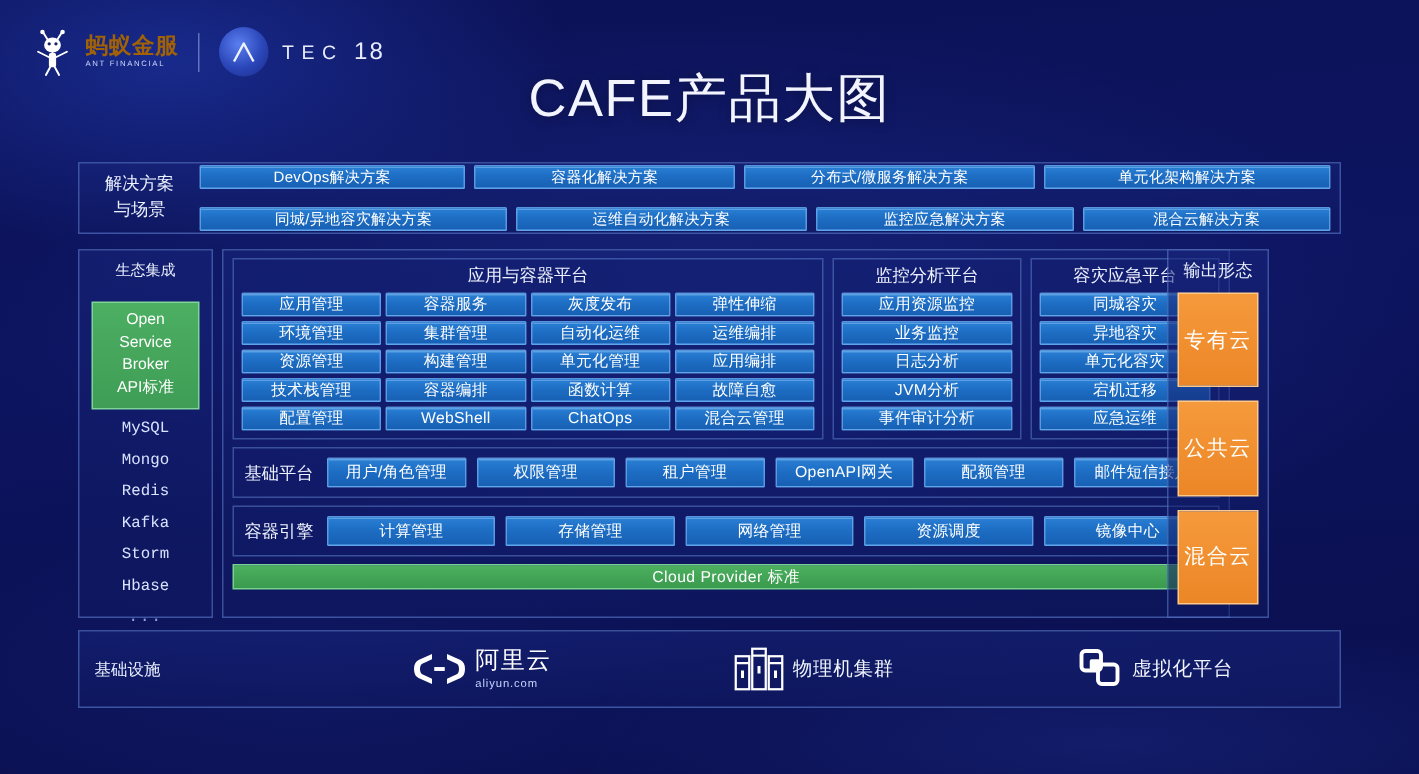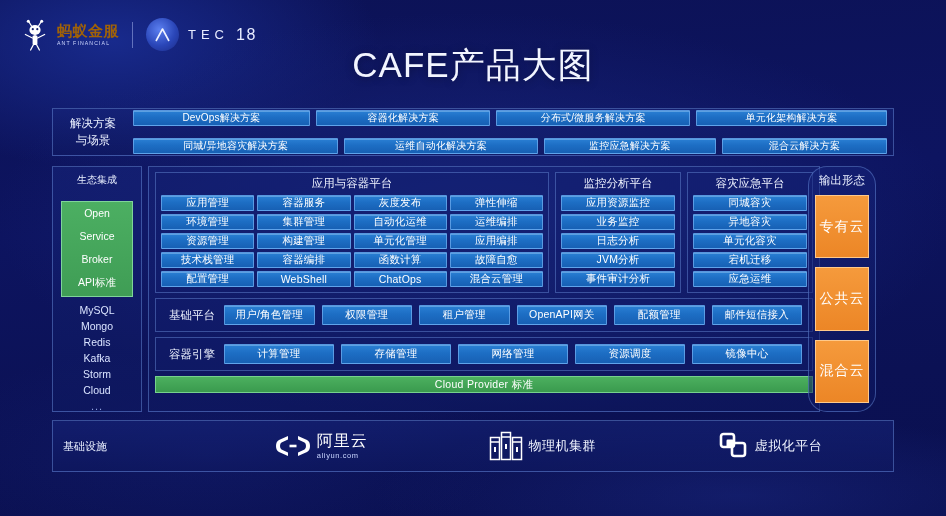--- a/index.html
+++ b/index.html
@@ -77,59 +77,59 @@
   .sol-row{ display:flex; gap:6px; height:17px;}
   .sol-row .cell{ font-size:10px;}
 
   
   #eco{ left:52px; top:166px; width:90px; height:246px;}
   .eco-in{ padding:6px 4px 3px; display:flex; flex-direction:column; align-items:center; height:100%;}
   .eco-title{ font-size:10px; color:#eaf0ff; margin-bottom:14px;}
   .eco-green{
     width:72px; background: linear-gradient(180deg,#4caf62 0%, #3f9d55 100%);
     border:1px solid #7fd49a; padding:5px 0 6px;
-    display:flex; flex-direction:column; align-items:center; gap:10px; margin-bottom:7px;
+    display:flex; flex-direction:column; align-items:center; gap:2px; margin-bottom:7px;
   }
   .eco-green span{ font-size:10.5px; color:#ffffff; line-height:1.25;}
-  .eco-list{ display:flex; flex-direction:column; align-items:center; gap:3px;}
+  .eco-list{ display:flex; flex-direction:column; align-items:center; gap:8px;font-family:Liberation Mono, monospace;}
   .eco-list span{ font-size:10.5px; color:#d9e3ff; line-height:1.25;}
   .eco-list span.dots{ color:#8fa3e0; font-size:11px; letter-spacing:1px;}
 
   #platforms{ left:148px; top:166px; width:672px; height:246px; }
   .plat-in{ height:100%; display:flex; flex-direction:column; padding:5px 6px 6px; gap:5px;}
 
   .plat-top{ display:flex; gap:6px; flex:0 0 113px;}
   .grp{ border:1px solid rgba(120,160,235,.40); padding:3px 5px 5px;
         display:flex; flex-direction:column; background:rgba(18,30,108,.35);}
   .grp-title{ font-size:11.5px; color:#eef2ff; text-align:center; margin-bottom:4px; font-weight:400;}
   .grp-cells{ flex:1; display:grid; gap:3px 3px;}
   .grp.appc{ flex:1 1 auto; }
   .grp.appc .grp-cells{ grid-template-columns:repeat(4,1fr); grid-template-rows:repeat(5,1fr);}
   .grp.mon{ flex:0 0 126px;}
   .grp.mon .grp-cells{ grid-template-columns:1fr; grid-template-rows:repeat(5,1fr);}
   .grp.dr{ flex:0 0 126px;}
   .grp.dr .grp-cells{ grid-template-columns:1fr; grid-template-rows:repeat(5,1fr);}
 
   .rowsec{ display:flex; align-items:center; gap:6px;
            border:1px solid rgba(120,160,235,.40);
-           background:rgba(18,30,108,.35); padding:5px 10px;}
+           background:rgba(18,30,108,.35); padding:5px 4px;}
   .rowsec .rlab{ flex:0 0 52px; font-size:11.5px; color:#eef2ff; text-align:center;}
   .rowsec .rcells{ flex:1; display:flex; gap:7px;}
   .rowsec .rcells .cell{ flex:1; height:20px;}
   #basic{ flex:0 0 34px; }
   #engine{ flex:0 0 34px; }
   .cloudbar{
     flex:0 0 17px;
     background: linear-gradient(180deg,#4cb05f 0%, #3a9a4e 100%);
     border:1px solid #76d28d;
     display:flex; align-items:center; justify-content:center;
     font-size:10.5px; color:#ffffff; letter-spacing:.3px;
   }
 
-  #output{ left:808px; top:166px; width:68px; height:246px;border-radius:19px;}
+  #output{ left:778px; top:166px; width:68px; height:246px;}
   .out-in{ height:100%; display:flex; flex-direction:column; align-items:center; padding:6px 6px 8px;}
   .out-title{ font-size:11.5px; color:#eaf0ff; margin-bottom:7px;}
   .out-boxes{ flex:1; display:flex; flex-direction:column; gap:9px; width:100%;}
   .out-box{
     flex:1; background: linear-gradient(180deg,#f59a3c 0%, #ec8626 100%);
     border:1px solid #ffc98a;
     display:flex; align-items:center; justify-content:center;
     font-size:14px; color:#fff; letter-spacing:1px;
   }
 
@@ -214,21 +214,21 @@
       <span>Service</span>
       <span>Broker</span>
       <span>API标准</span>
     </div>
     <div class="eco-list">
       <span>MySQL</span>
       <span>Mongo</span>
       <span>Redis</span>
       <span>Kafka</span>
       <span>Storm</span>
-      <span>Cloud</span>
+      <span>Hbase</span>
       <span class="dots">...</span>
     </div>
   </div>
 </div>
 
 <div class="panel" id="platforms">
   <div class="plat-in">
 
     <div class="plat-top">
 

